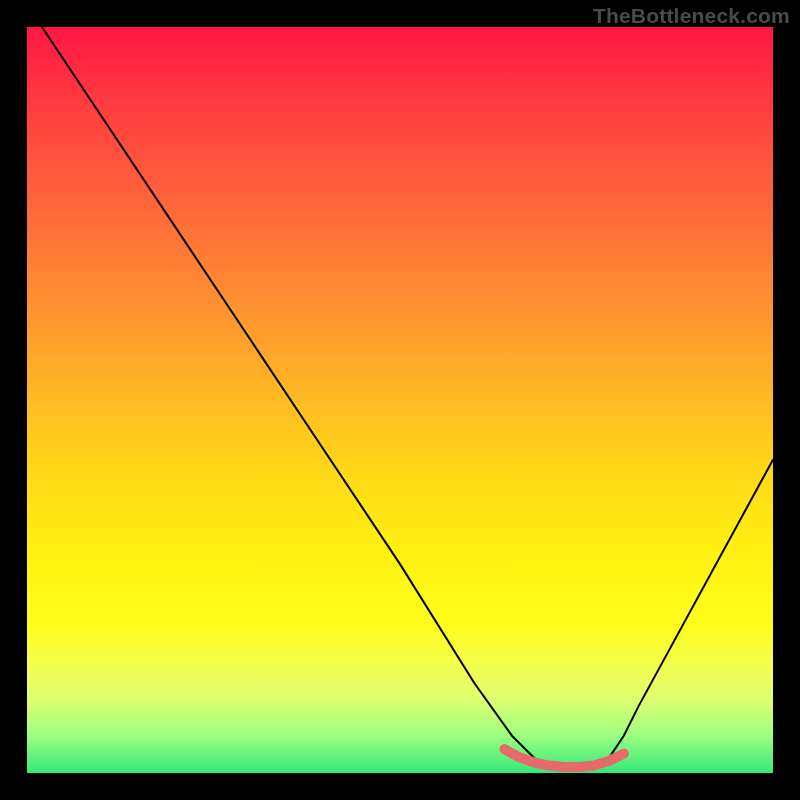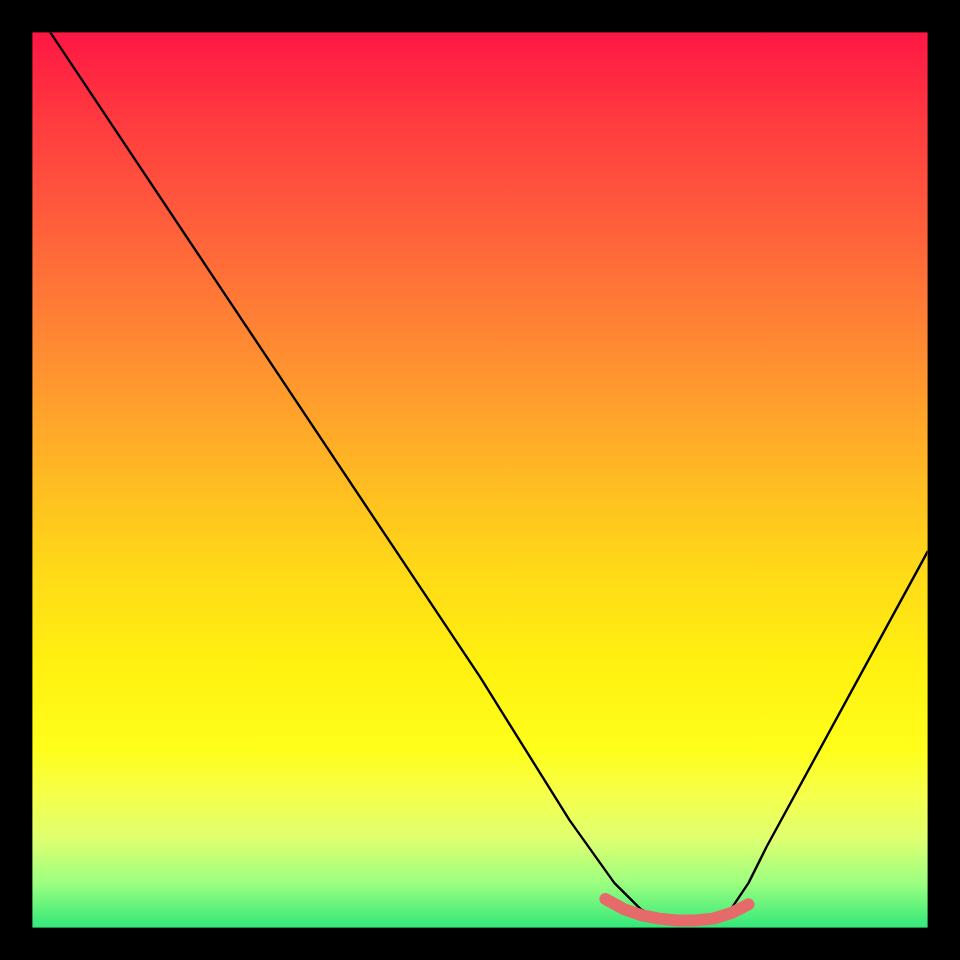--- a/index.html
+++ b/index.html
@@ -55,19 +55,20 @@
     top: 0;
     width: 746px;
     height: 746px;
     z-index: 3;
   }
 </style>
 </head>
 <body>
 
 <div class="outer">
+  <div class="watermark">TheBottleneck.com</div>
   <div class="plot">
     <svg class="curve" viewBox="0 0 746 746" preserveAspectRatio="none">
       <path id="main-curve" fill="none" stroke="#000" stroke-width="2" stroke-linejoin="round" stroke-linecap="round" d="M14.92 0.00 L74.60 89.52 L149.20 201.42 L223.80 313.32 L298.40 425.22 L373.00 537.12 L447.60 656.48 L484.90 708.70 L507.28 731.08 L522.20 738.54 L537.12 742.27 L552.04 742.27 L566.96 738.54 L581.88 731.08 L596.80 708.70 L611.72 678.86 L746.00 432.68 "></path>
       <path id="highlight-curve" fill="none" stroke="#e76a6a" stroke-width="10" stroke-linecap="round" stroke-linejoin="round" d="M477.44 722.13 L492.36 730.33 L507.28 735.56 L522.20 738.54 L537.12 740.03 L552.04 740.03 L566.96 738.54 L581.88 734.06 L596.80 726.60 "></path>
     </svg>
   </div>
 </div>
 
 </body></html>

